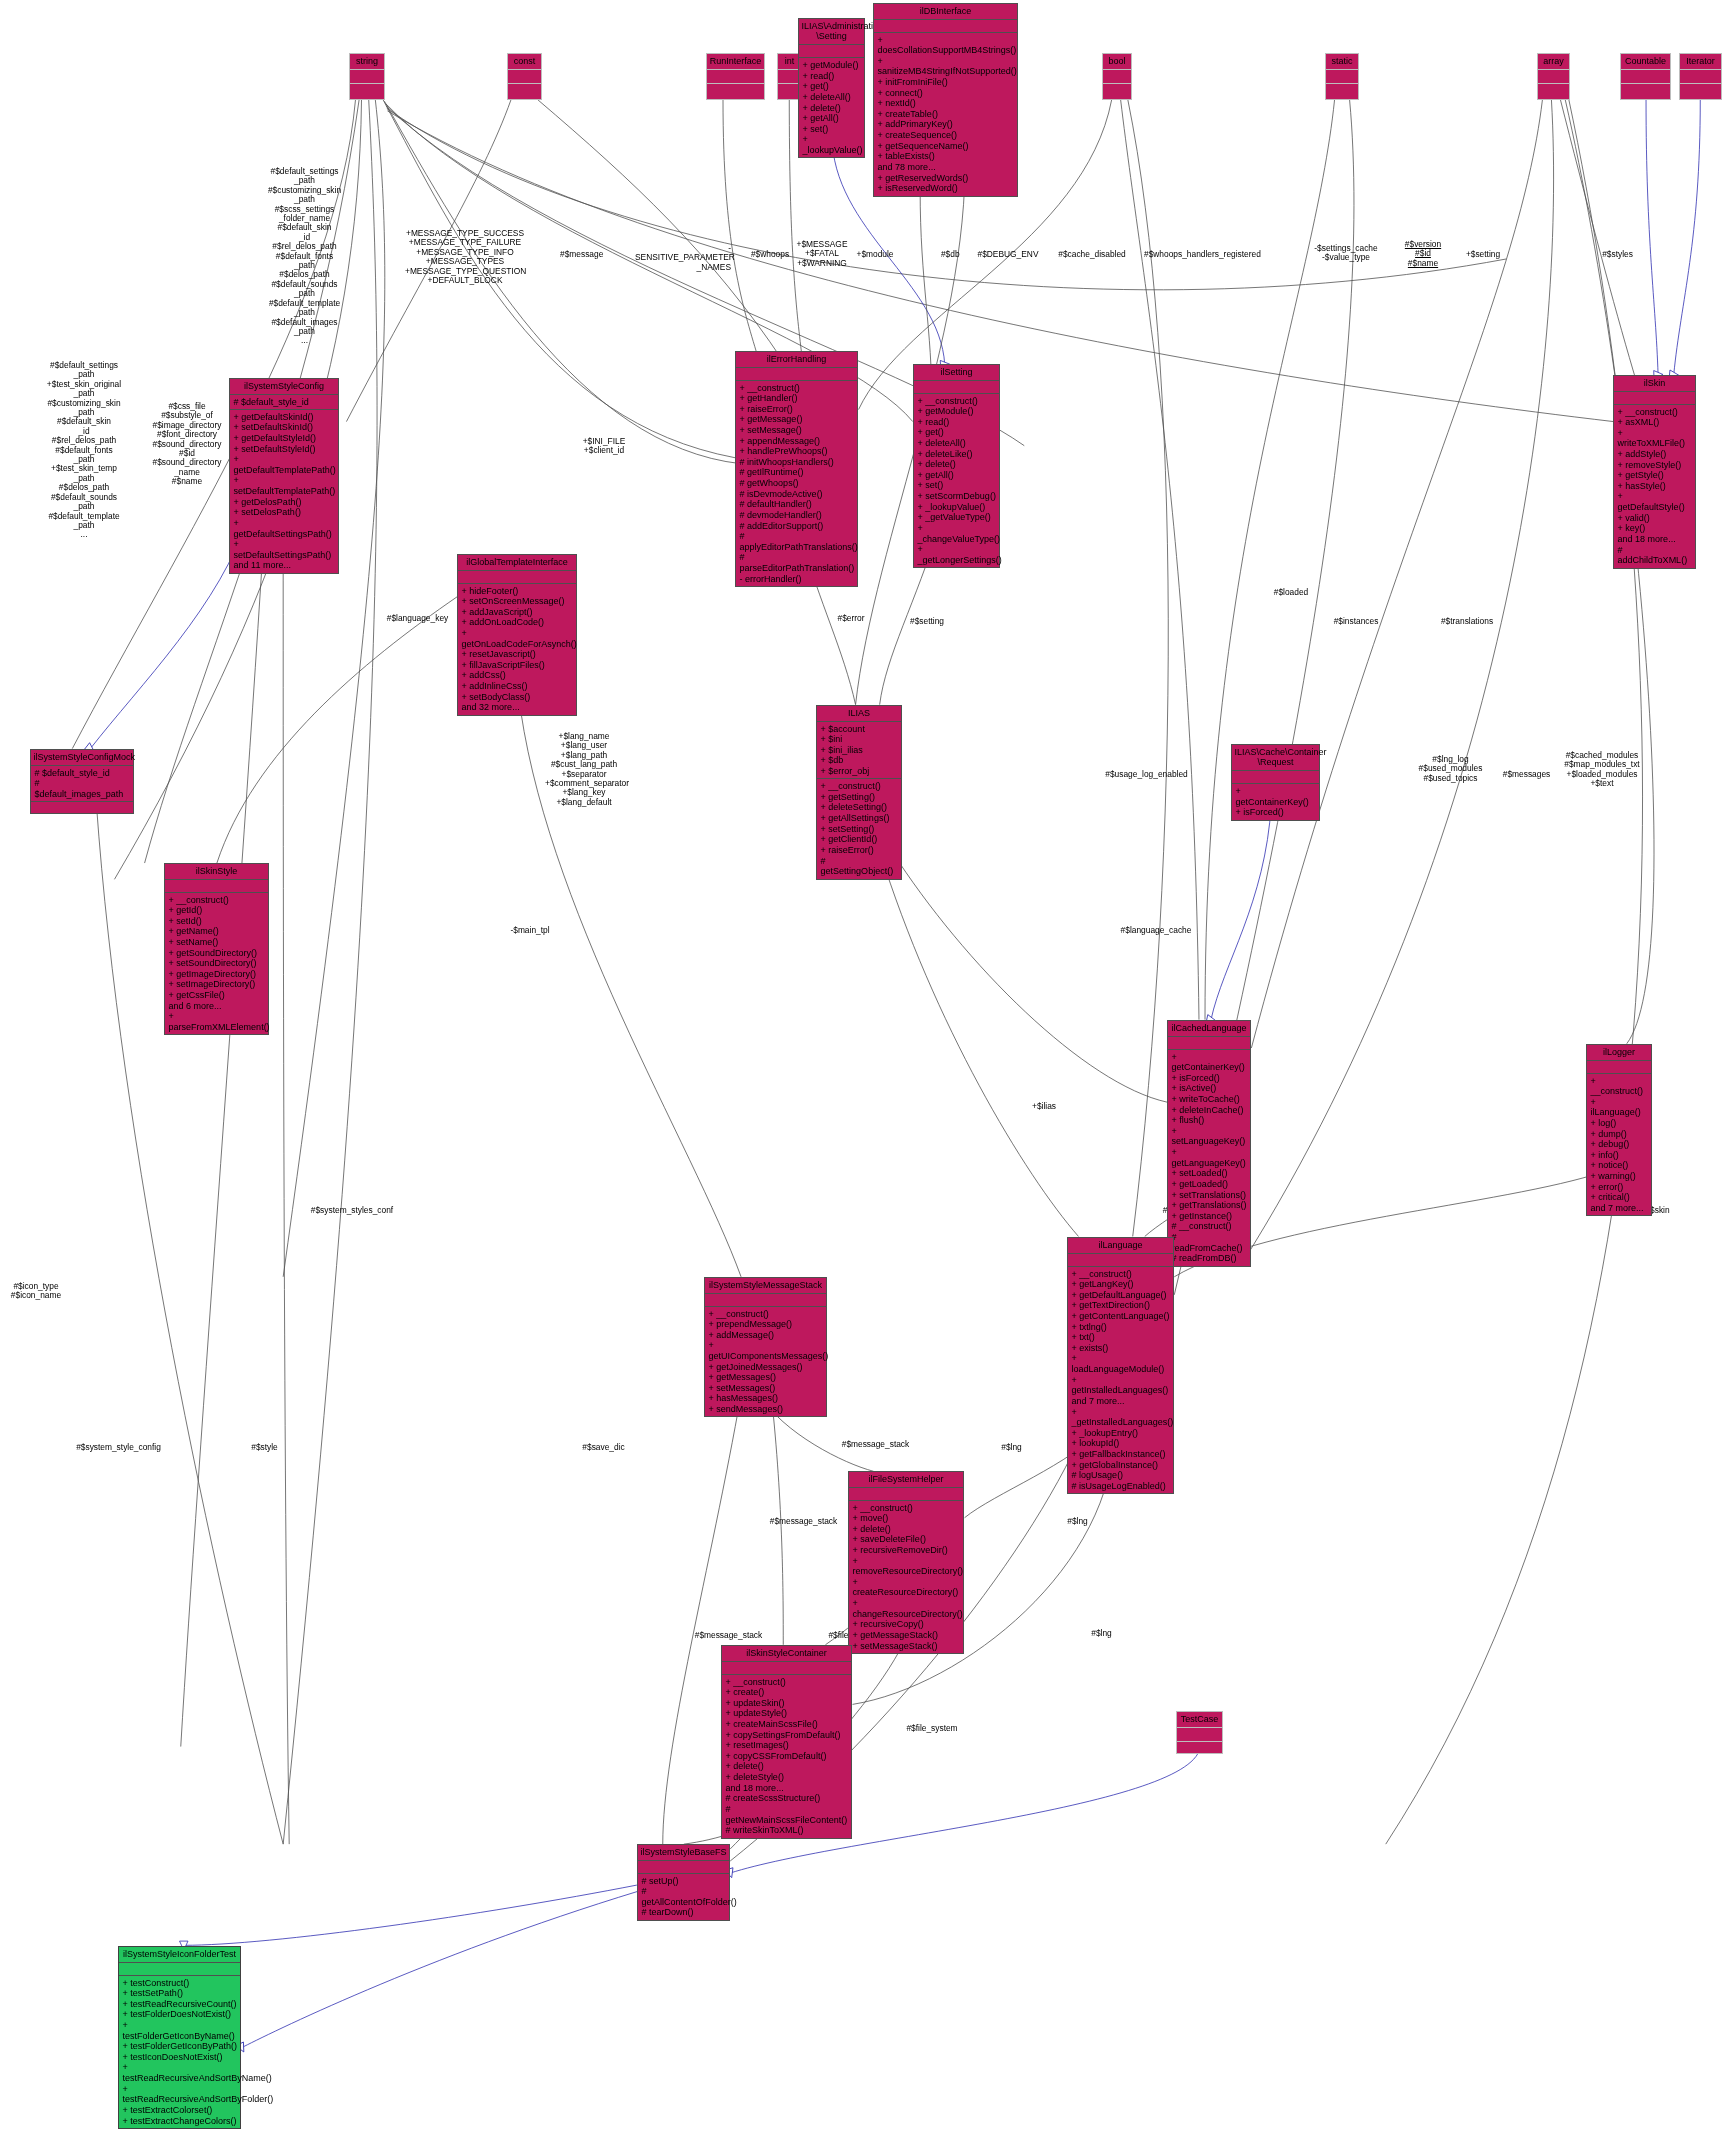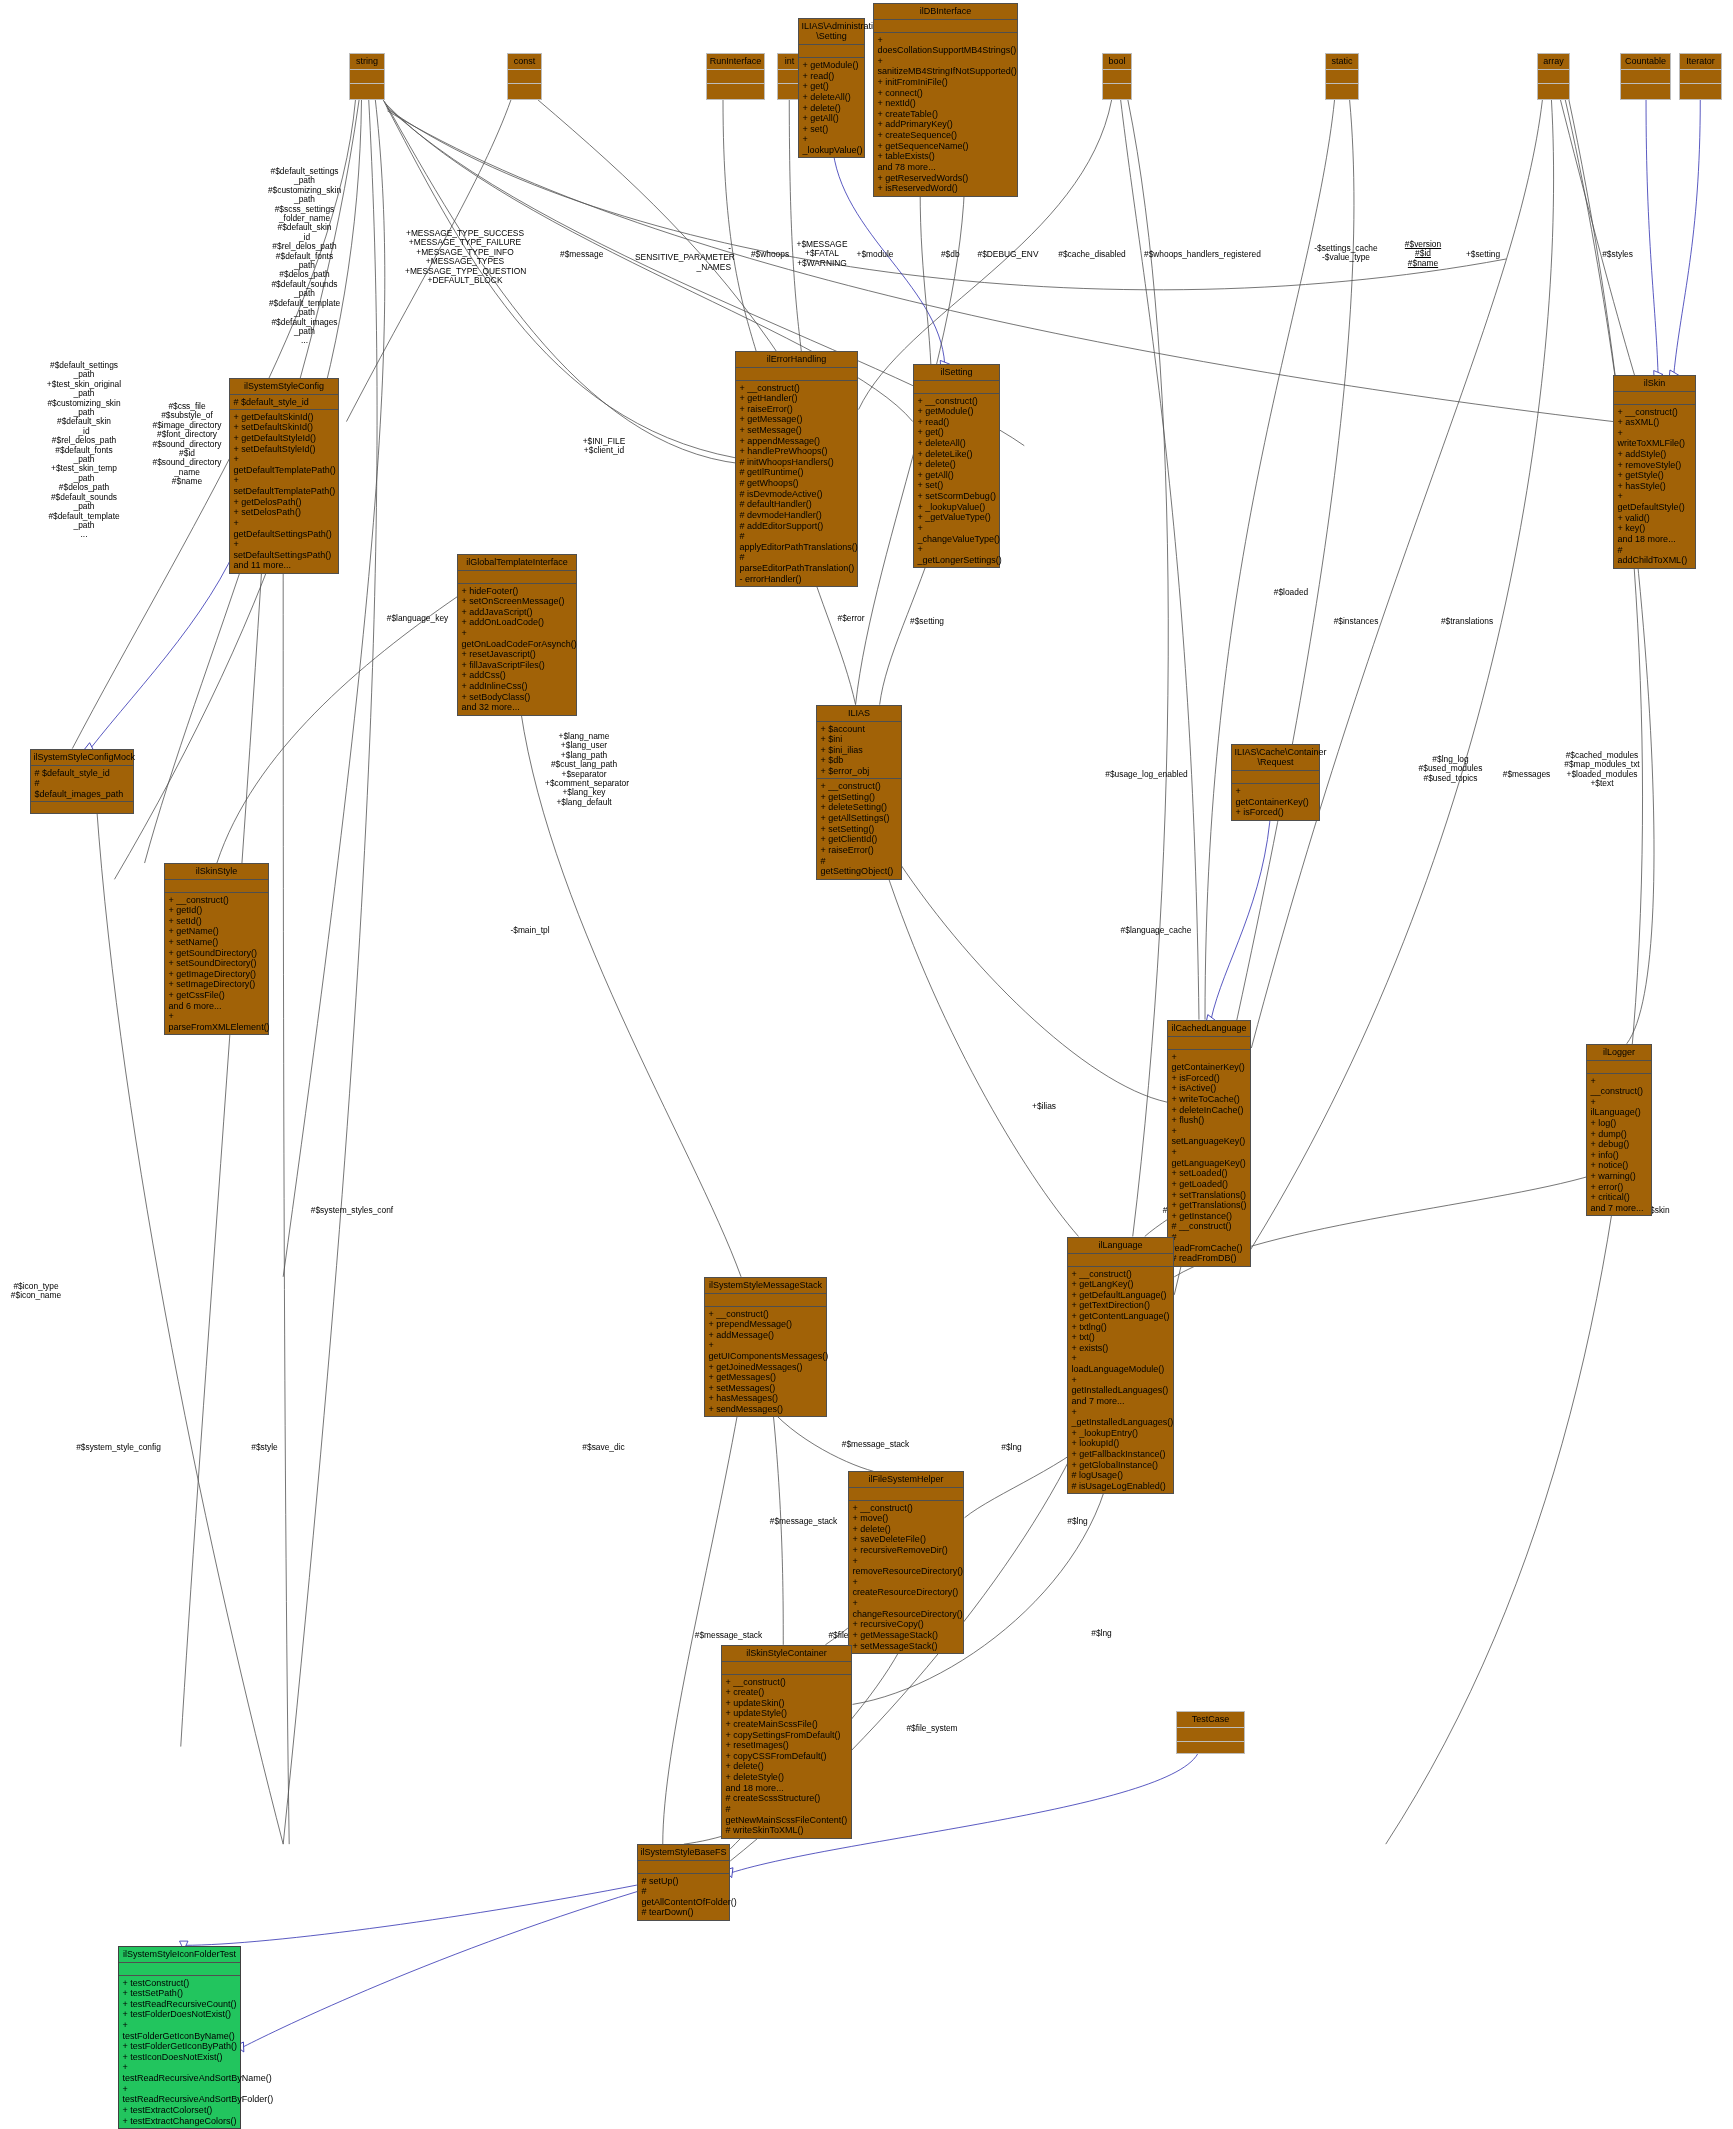--- a/index.html
+++ b/index.html
@@ -24,21 +24,21 @@
     top: 0;
     width: 1734px;
     height: 2129px;
     pointer-events: none;
   }
   
   .node {
     position: absolute;
     box-sizing: border-box;
     border: 1.2px solid #4f4f4f;
-    background: #a16207;
+    background: #be185d;
     font-size: 9px;
     line-height: 1.18;
     color: #000000;
     z-index: 5;
   }
   .node.thin {
     border: 1.2px solid #bdbdbd;
   }
   .node.highlight {
     background: #22c55e;
@@ -520,21 +520,21 @@
           <div class="row">+ resetImages()</div>
           <div class="row">+ copyCSSFromDefault()</div>
           <div class="row">+ delete()</div>
           <div class="row">+ deleteStyle()</div>
           <div class="row">and 18 more...</div>
           <div class="row"># createScssStructure()</div>
           <div class="row"># getNewMainScssFileContent()</div>
           <div class="row"># writeSkinToXML()</div>
         </div>
       </div>
-      <div class="node thin" style="left: 1176px; top: 1711px; width: 69px; min-height: 35px;">
+      <div class="node thin" style="left: 1176px; top: 1711px; width: 47px; min-height: 35px;">
         <div class="n-title">TestCase</div>
         <div class="n-attrs"></div>
         <div class="n-ops"></div>
       </div>
       <div class="node" style="left: 637px; top: 1844px; width: 93px; min-height: 63px;">
         <div class="n-title">ilSystemStyleBaseFS</div>
         <div class="n-attrs"></div>
         <div class="n-ops">
           <div class="row"># setUp()</div>
           <div class="row"># getAllContentOfFolder()</div>

